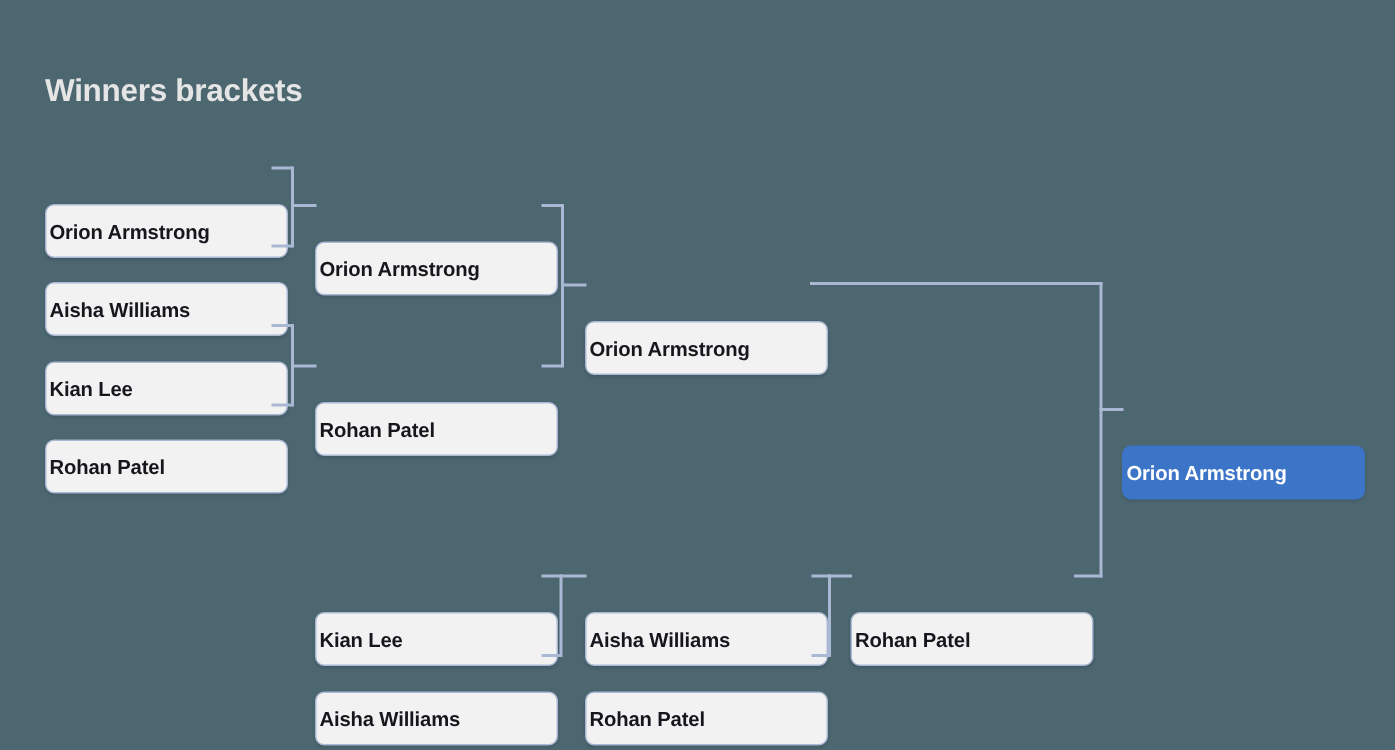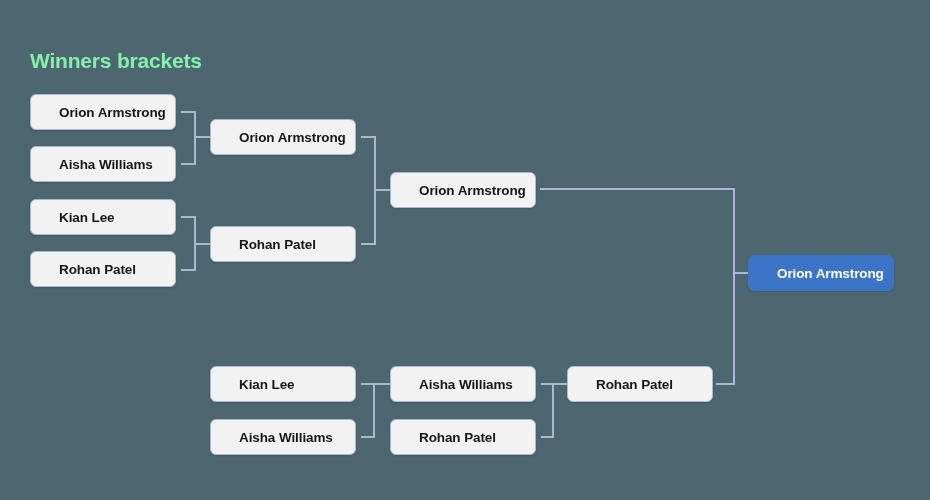--- a/index.html
+++ b/index.html
@@ -11,45 +11,46 @@
     position: relative;
     width: 930px;
     height: 500px;
     background: #4c6770;
     overflow: hidden;
     font-family: "Liberation Sans", sans-serif;
   }
 
   .heading {
     position: absolute;
-    color: #86efac;
+    color: #e5e5e5;
     font-size: 21px;
     font-weight: bold;
     letter-spacing: -0.2px;
     white-space: nowrap;
     line-height: 1;
   }
 
   .node {
     position: absolute;
-    width: 146px;
+    width: 162px;
     height: 36px;
     box-sizing: border-box;
     background: #f2f2f2;
     border: 1px solid #aab8d4;
     border-radius: 6px;
     display: flex;
     align-items: center;
-    padding-left: 28px;
+    padding-left: 2px;
     color: #15171c;
     font-size: 13.5px;
     font-weight: bold;
     letter-spacing: -0.1px;
     white-space: nowrap;
     box-shadow: 0 1px 2px rgba(20,30,45,0.18);
+    margin-top: 42px;
   }
 
   .node.champion {
     background: #3c74c8;
     border-color: #3c74c8;
     color: #ffffff;
   }
 
   .conn {
     position: absolute;

